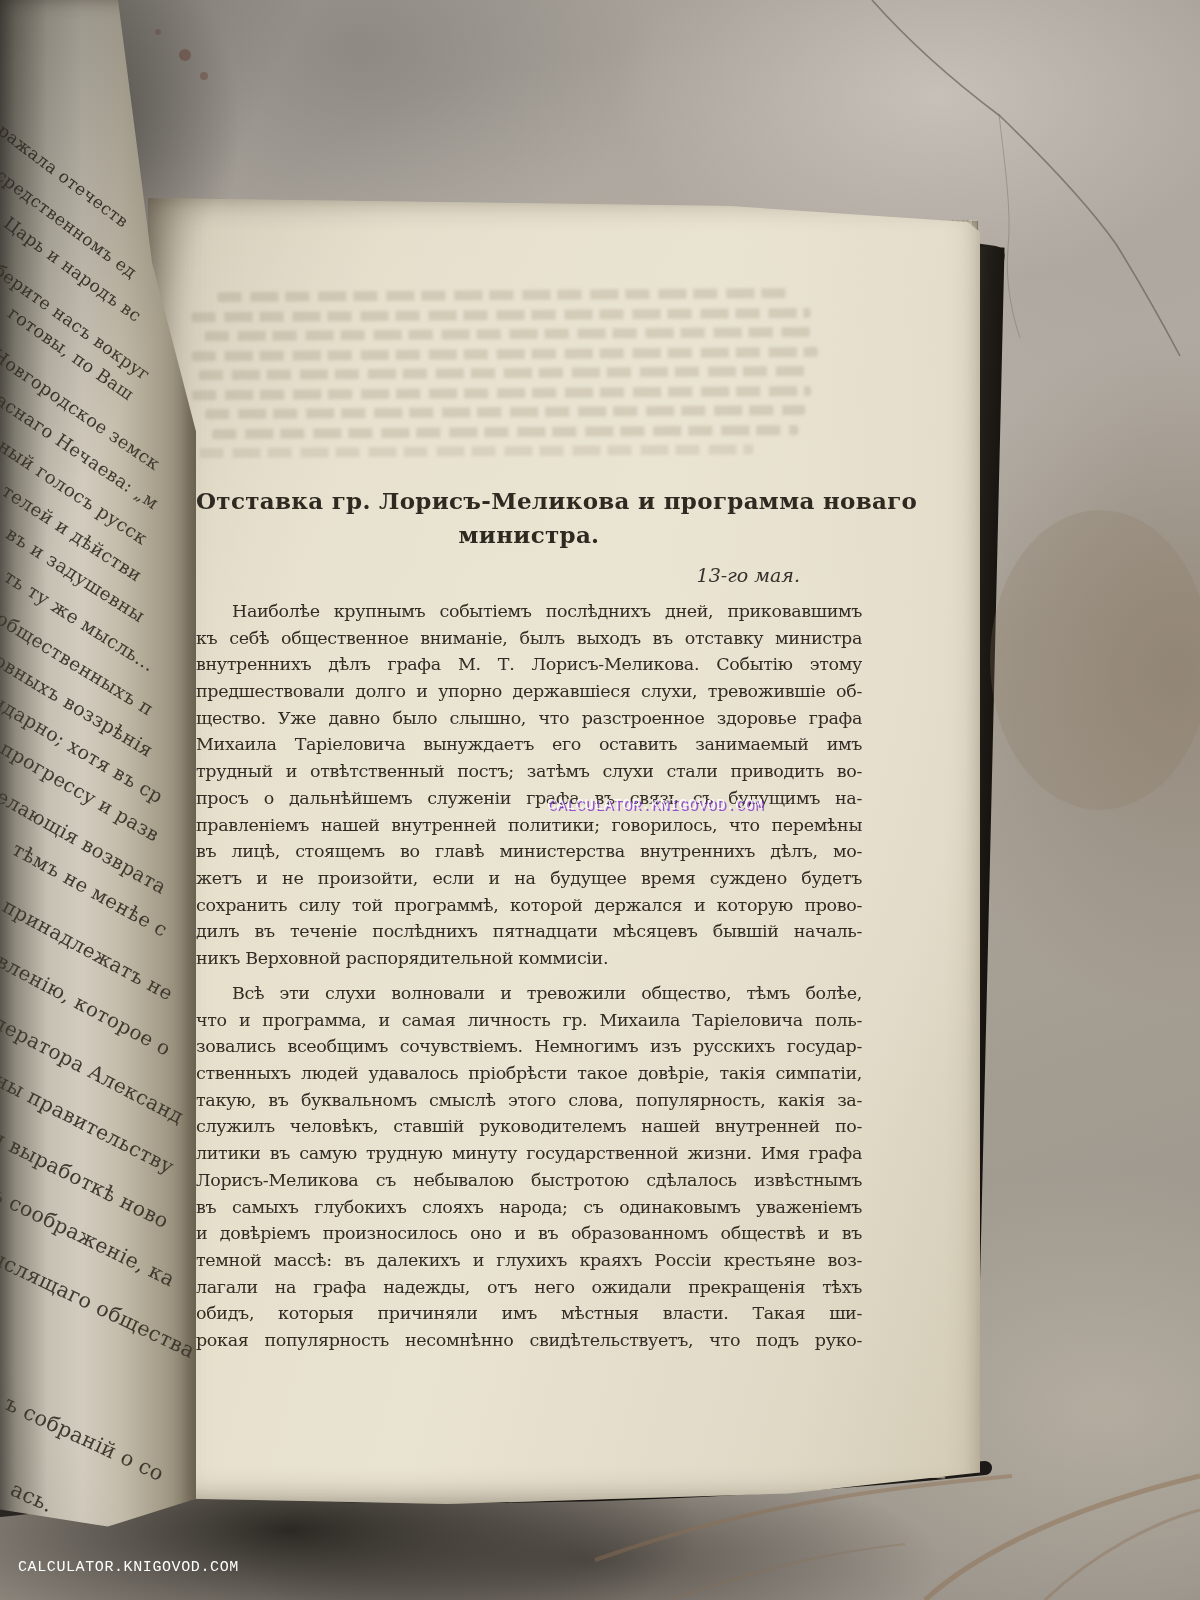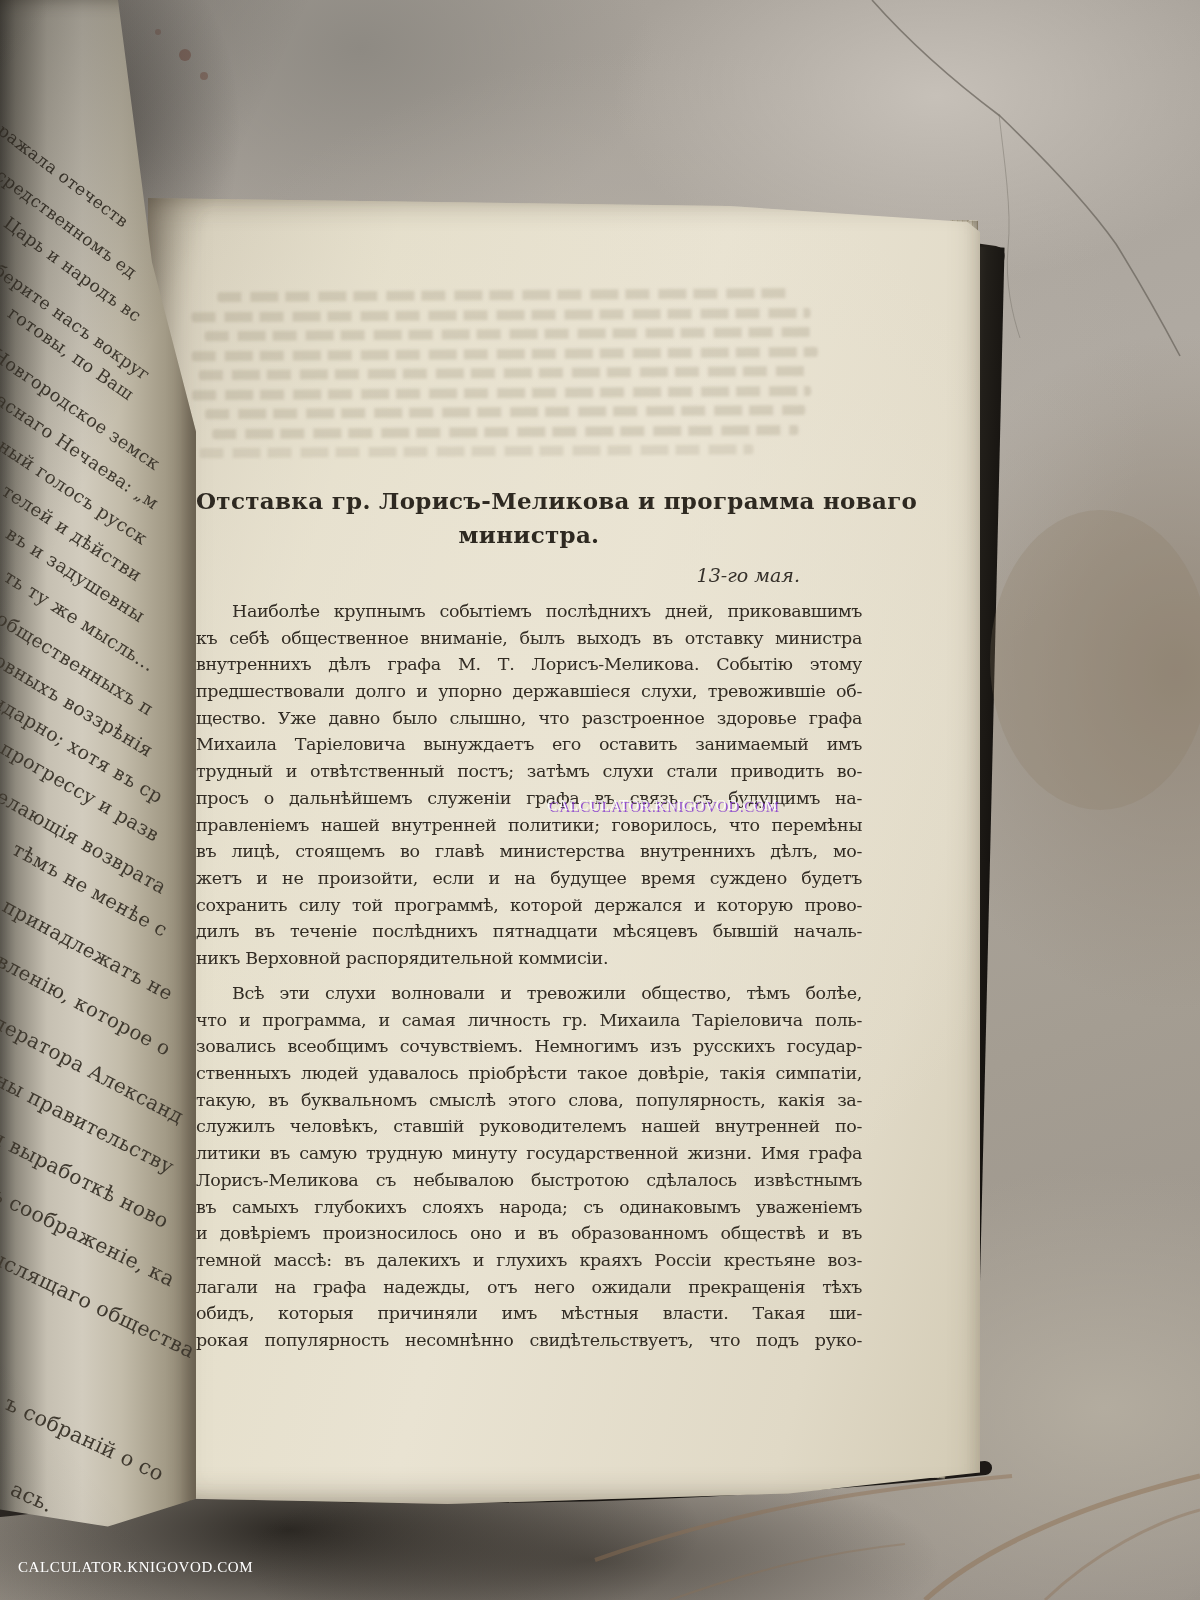--- a/index.html
+++ b/index.html
@@ -97,21 +97,21 @@
     transform:rotate(calc(37deg - var(--i,0)*.5deg));transform-origin:0 50%;
     letter-spacing:.4px;}
 
   
   .vignette{position:absolute;inset:0;z-index:8;pointer-events:none;
     background:
       radial-gradient(ellipse 130% 120% at 58% 45%, rgba(0,0,0,0) 55%, rgba(16,14,12,.34) 100%),
       linear-gradient(115deg, rgba(20,18,16,.38) 0%, rgba(20,18,16,0) 16%);}
 
   
-  .wm{position:absolute;z-index:10;font-family:Liberation Serif, serif;
+  .wm{position:absolute;z-index:10;font-family:Liberation Mono, monospace;
     color:#ffffff;pointer-events:none;}
   .wm-center{left:547px;top:797px;font-size:15px;letter-spacing:.4px;
     color:rgba(255,255,255,.9);text-shadow:2px 2px 0 rgba(125,45,205,.8);}
   .wm-bottom{left:18px;top:1559px;font-size:15px;letter-spacing:.6px;}
 </style>
 </head>
 <body>
 
 <div class="scene">
 

